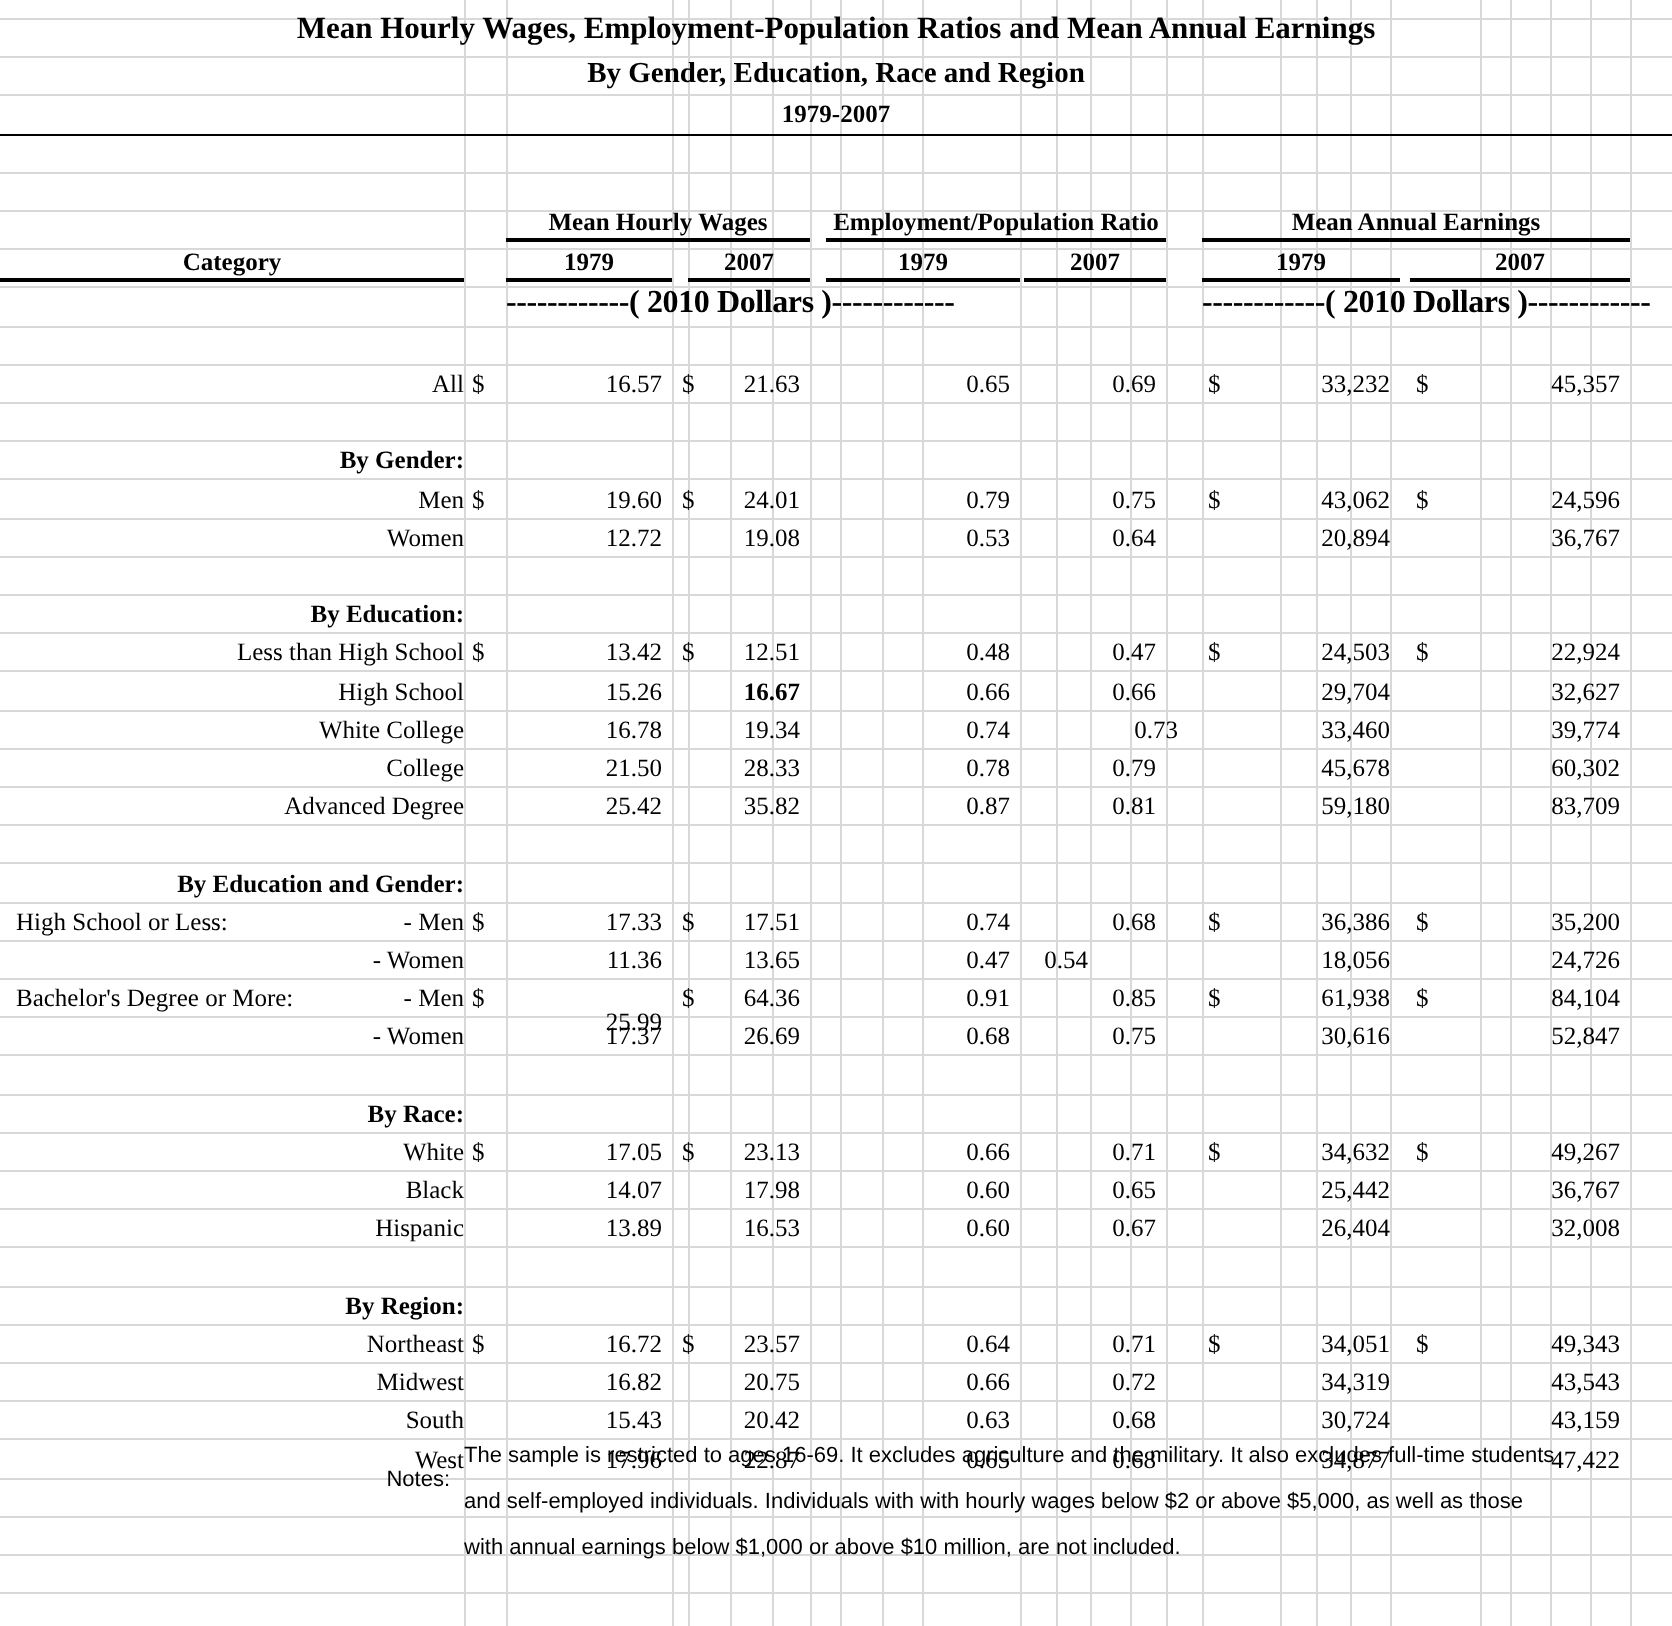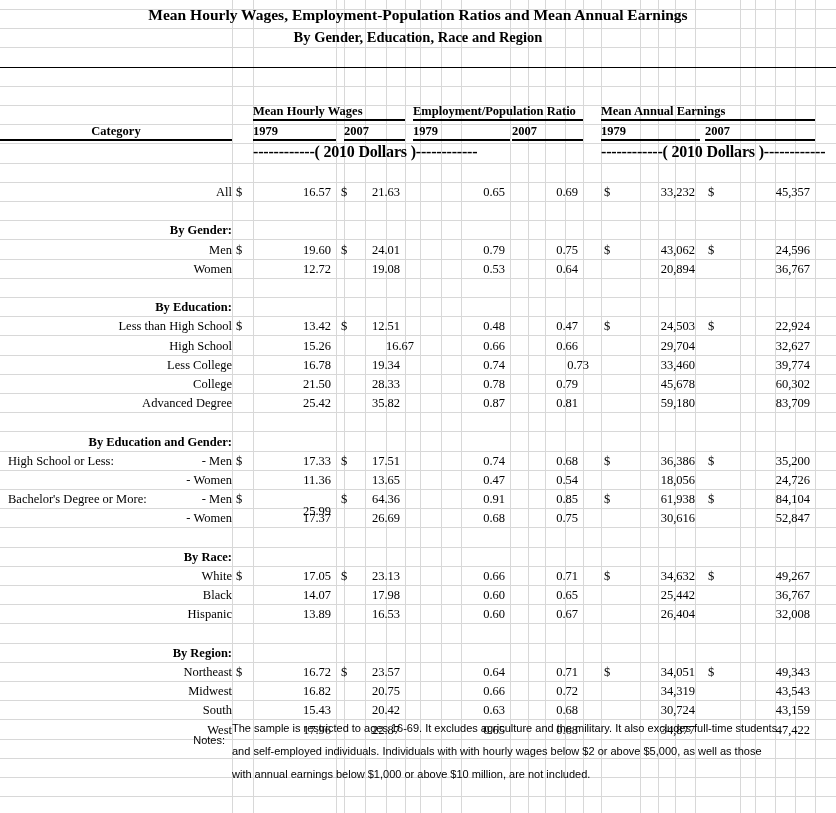--- a/index.html
+++ b/index.html
@@ -61,20 +61,21 @@
   .rule {
     position: absolute;
     background: #000000;
     height: 1px;
   }
   .rule.thick { height: 1.6px; }
 
   
   .hdr {
     position: absolute;
+    text-align: center;
     font-weight: bold;
     font-size: 12.5px;
     white-space: nowrap;
   }
   .hdr-dollars {
     position: absolute;
     text-align: center;
     font-weight: bold;
     font-size: 16px;
     white-space: nowrap;
@@ -193,20 +194,21 @@
     <div class="hline" style="top: 739px;"></div>
     <div class="hline" style="top: 758px;"></div>
     <div class="hline" style="top: 777px;"></div>
     <div class="hline" style="top: 796px;"></div>
   </div>
 
 <div id="content">
 
   <div class="title-block" id="title2">By Gender, Education, Race and Region</div>
   <div class="title-block" id="title1">Mean Hourly Wages, Employment-Population Ratios and Mean Annual Earnings</div>
+  <div class="title-block" id="title3">1979-2007</div>
 
   <div id="header-layer">
       <div class="hdr" style="left: 0px; width: 232px; top: 124px; text-align: center;">Category</div>
       <div class="hdr" style="left: 253px; width: 152px; top: 104px;">Mean Hourly Wages</div>
       <div class="hdr" style="left: 253px; width: 83px; top: 124px;">1979</div>
       <div class="hdr" style="left: 344px; width: 61px; top: 124px;">2007</div>
       <div class="hdr-dollars" style="left: 253px; width: 152px; top: 143px;">------------( 2010 Dollars )------------</div>
       <div class="hdr" style="left: 413px; width: 170px; top: 104px;">Employment/Population Ratio</div>
       <div class="hdr" style="left: 413px; width: 97px; top: 124px;">1979</div>
       <div class="hdr" style="left: 512px; width: 71px; top: 124px;">2007</div>
@@ -266,26 +268,26 @@
       <div class="cur" style="left: 341px; top: 319.4px;">$</div>
       <div class="num" style="left: 310px; width: 90px; top: 319.4px;">12.51</div>
       <div class="num" style="left: 415px; width: 90px; top: 319.4px;">0.48</div>
       <div class="num" style="left: 488px; width: 90px; top: 319.4px;">0.47</div>
       <div class="cur" style="left: 604px; top: 319.4px;">$</div>
       <div class="num" style="left: 605px; width: 90px; top: 319.4px;">24,503</div>
       <div class="cur" style="left: 708px; top: 319.4px;">$</div>
       <div class="num" style="left: 720px; width: 90px; top: 319.4px;">22,924</div>
       <div class="rowlabel" style="left: 0px; width: 232px; top: 338.6px;">High School</div>
       <div class="num" style="left: 241px; width: 90px; top: 338.6px;">15.26</div>
-      <div class="num" style="left: 324px; width: 90px; top: 338.6px;">16.67</div>
+      <div class="num" style="left: 310px; width: 90px; top: 338.6px; font-weight: bold;">16.67</div>
       <div class="num" style="left: 415px; width: 90px; top: 338.6px;">0.66</div>
       <div class="num" style="left: 488px; width: 90px; top: 338.6px;">0.66</div>
       <div class="num" style="left: 605px; width: 90px; top: 338.6px;">29,704</div>
       <div class="num" style="left: 720px; width: 90px; top: 338.6px;">32,627</div>
-      <div class="rowlabel" style="left: 0px; width: 232px; top: 357.8px;">Less College</div>
+      <div class="rowlabel" style="left: 0px; width: 232px; top: 357.8px;">White College</div>
       <div class="num" style="left: 241px; width: 90px; top: 357.8px;">16.78</div>
       <div class="num" style="left: 310px; width: 90px; top: 357.8px;">19.34</div>
       <div class="num" style="left: 415px; width: 90px; top: 357.8px;">0.74</div>
       <div class="num" style="left: 488px; width: 90px; top: 357.8px; margin-left: 11px;">0.73</div>
       <div class="num" style="left: 605px; width: 90px; top: 357.8px;">33,460</div>
       <div class="num" style="left: 720px; width: 90px; top: 357.8px;">39,774</div>
       <div class="rowlabel" style="left: 0px; width: 232px; top: 377px;">College</div>
       <div class="num" style="left: 241px; width: 90px; top: 377px;">21.50</div>
       <div class="num" style="left: 310px; width: 90px; top: 377px;">28.33</div>
       <div class="num" style="left: 415px; width: 90px; top: 377px;">0.78</div>
@@ -309,21 +311,21 @@
       <div class="num" style="left: 415px; width: 90px; top: 453.8px;">0.74</div>
       <div class="num" style="left: 488px; width: 90px; top: 453.8px;">0.68</div>
       <div class="cur" style="left: 604px; top: 453.8px;">$</div>
       <div class="num" style="left: 605px; width: 90px; top: 453.8px;">36,386</div>
       <div class="cur" style="left: 708px; top: 453.8px;">$</div>
       <div class="num" style="left: 720px; width: 90px; top: 453.8px;">35,200</div>
       <div class="rowlabel" style="left: 0px; width: 232px; top: 473px;">- Women</div>
       <div class="num" style="left: 241px; width: 90px; top: 473px;">11.36</div>
       <div class="num" style="left: 310px; width: 90px; top: 473px;">13.65</div>
       <div class="num" style="left: 415px; width: 90px; top: 473px;">0.47</div>
-      <div class="num" style="left: 488px; width: 90px; top: 473px;">0.54</div>
+      <div class="num" style="left: 488px; width: 90px; top: 473px; text-align: center;">0.54</div>
       <div class="num" style="left: 605px; width: 90px; top: 473px;">18,056</div>
       <div class="num" style="left: 720px; width: 90px; top: 473px;">24,726</div>
       <div class="rowlabel split-left" style="left: 8px; width: 200px; top: 492.2px; text-align: left;">Bachelor's Degree or More:</div>
       <div class="rowlabel" style="left: 0px; width: 232px; top: 492.2px;">- Men</div>
       <div class="cur" style="left: 236px; top: 492.2px;">$</div>
       <div class="num" style="left: 241px; width: 90px; top: 504px;">25.99</div>
       <div class="cur" style="left: 341px; top: 492.2px;">$</div>
       <div class="num" style="left: 310px; width: 90px; top: 492.2px;">64.36</div>
       <div class="num" style="left: 415px; width: 90px; top: 492.2px;">0.91</div>
       <div class="num" style="left: 488px; width: 90px; top: 492.2px;">0.85</div>

